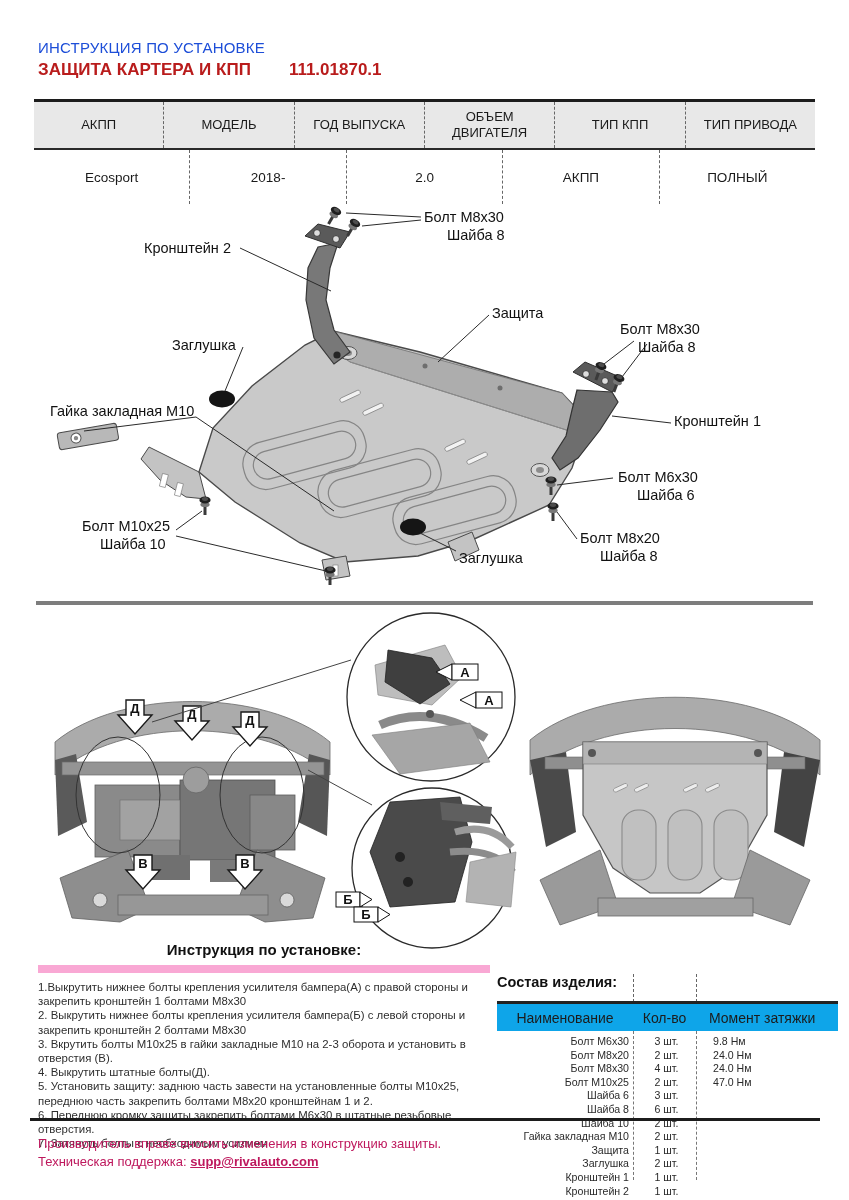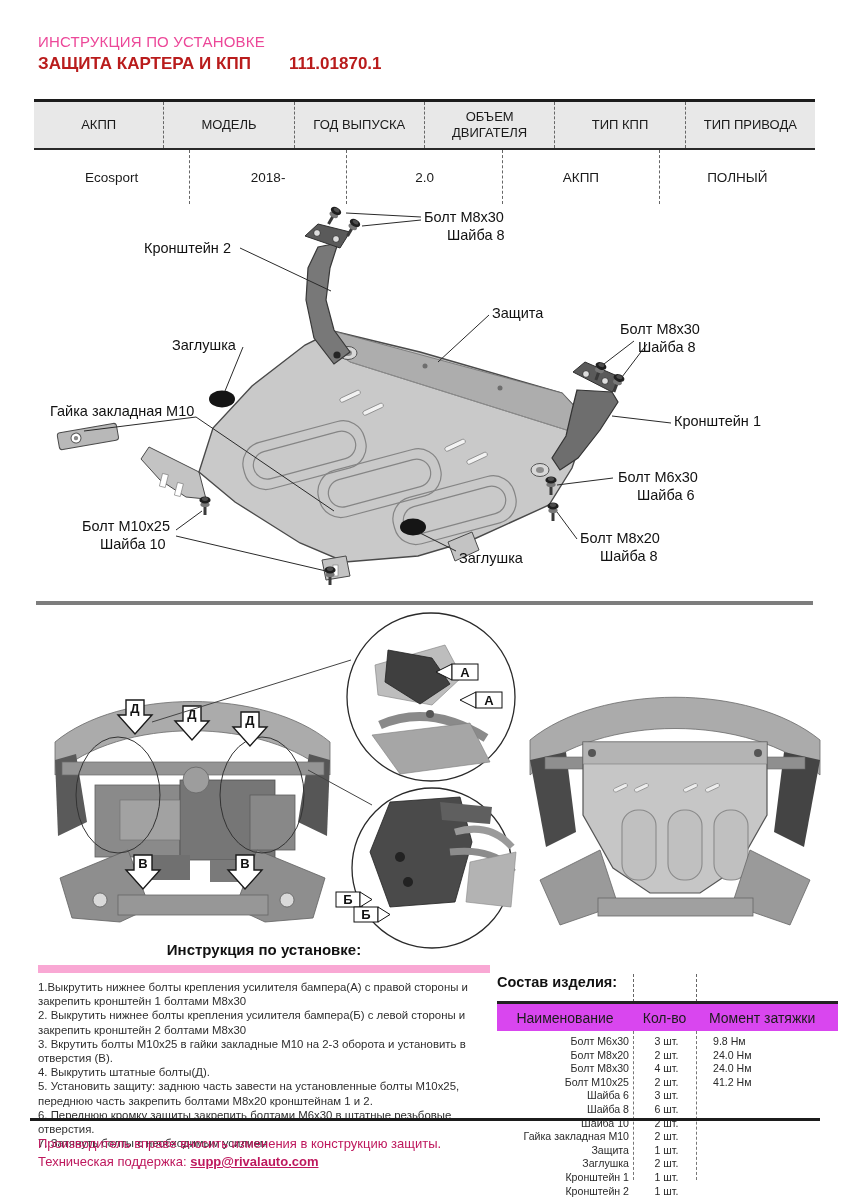--- a/index.html
+++ b/index.html
@@ -2,21 +2,21 @@
 <html><head>
 <meta charset="utf-8">
 <style>
   html,body { margin:0; padding:0; background:#ffffff; }
   .page {
     position:relative; width:849px; height:1200px; background:#fff;
     font-family:"Liberation Sans", sans-serif; color:#1a1a1a; overflow:hidden;
   }
   
   .doc-header { position:absolute; left:38px; top:33px; }
-  .doc-header .l1 { font-size:15px; letter-spacing:.2px; color:#ec4899; }
+  .doc-header .l1 { font-size:15px; letter-spacing:.2px; color:#1d4ed8;margin-top:6px; }
   .doc-header .l2 { margin-top:4px; font-size:17px; font-weight:bold; display:flex; gap:38px; color:#b91c1c; }
 
   
   .vtable { position:absolute; left:34px; top:99px; width:781px; border-top:3px solid #1c1c1c; }
   .vt-head { display:flex; background:#e8e8e8; border-bottom:2px solid #2a2a2a; }
   .vt-head .cell {
     flex:1; min-height:46px; display:flex; align-items:center; justify-content:center;
     text-align:center; font-size:13px; line-height:1.2; padding:2px 10px; box-sizing:border-box;
   }
   .vt-row { display:flex; }
@@ -40,21 +40,21 @@
   .instructions h3 { margin:0 0 7px 0; font-size:15px; font-weight:bold; color:#111;
                      border-bottom:8px solid #f9a8d4; padding-bottom:7px;text-align:center; }
   .steps { font-size:11.4px; line-height:14.2px; color:#2e2e2e; }
 
   
   .composition { position:absolute; left:497px; top:938px; width:341px;margin-top:36px; }
   .composition .comp-title { font-size:14.5px; font-weight:bold; color:#111; height:27px; }
   .comp-dash { position:absolute; top:0; height:28px; border-left:1px dashed #666; }
   .comp-dash.d1 { left:136px; } .comp-dash.d2 { left:199px; }
   .ctable { border-top:3px solid #222; position:relative; }
-  .ct-head { display:flex; background:#d946ef; height:27px; align-items:center; font-size:14px; color:#1c1c1c; }
+  .ct-head { display:flex; background:#0ea5e9; height:27px; align-items:center; font-size:14px; color:#1c1c1c; }
   .ct-head .c1 { width:136px; text-align:center; }
   .ct-head .c2 { width:63px; text-align:center; }
   .ct-head .c3 { flex:1; padding-left:13px; }
   .ct-body { position:relative; padding-top:4px; }
   .ct-body .vline { position:absolute; top:0; bottom:18px; border-left:1px dashed #777; }
   .ct-body .v1 { left:136px; } .ct-body .v2 { left:199px; }
   .ct-row { display:flex; font-size:10.6px; line-height:13.6px; color:#2a2a2a; }
   .ct-row .c1 { width:132px; text-align:right; padding-right:4px; }
   .ct-row .c2 { width:67px; text-align:center; }
   .ct-row .c3 { flex:1; padding-left:13px; }
@@ -353,21 +353,21 @@
           <div class="c3">24.0 Нм</div>
         </div>
         <div class="ct-row">
           <div class="c1">Болт М8х30</div>
           <div class="c2">4 шт.</div>
           <div class="c3">24.0 Нм</div>
         </div>
         <div class="ct-row">
           <div class="c1">Болт М10х25</div>
           <div class="c2">2 шт.</div>
-          <div class="c3">41.2 Нм</div>
+          <div class="c3">47.0 Нм</div>
         </div>
         <div class="ct-row">
           <div class="c1">Шайба 6</div>
           <div class="c2">3 шт.</div>
           <div class="c3"></div>
         </div>
         <div class="ct-row">
           <div class="c1">Шайба 8</div>
           <div class="c2">6 шт.</div>
           <div class="c3"></div>

